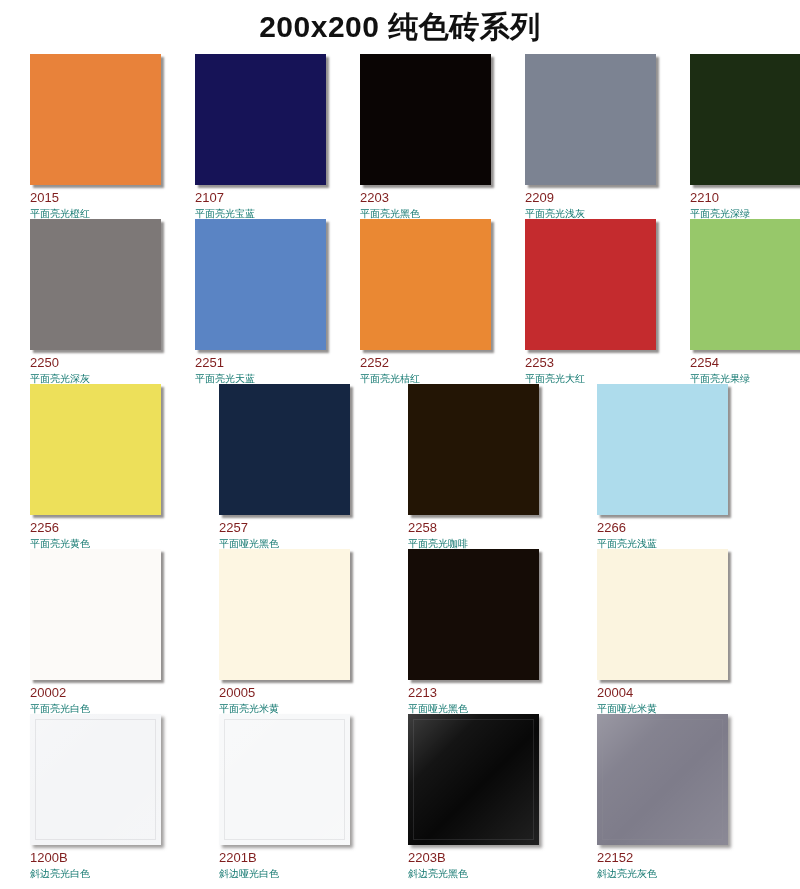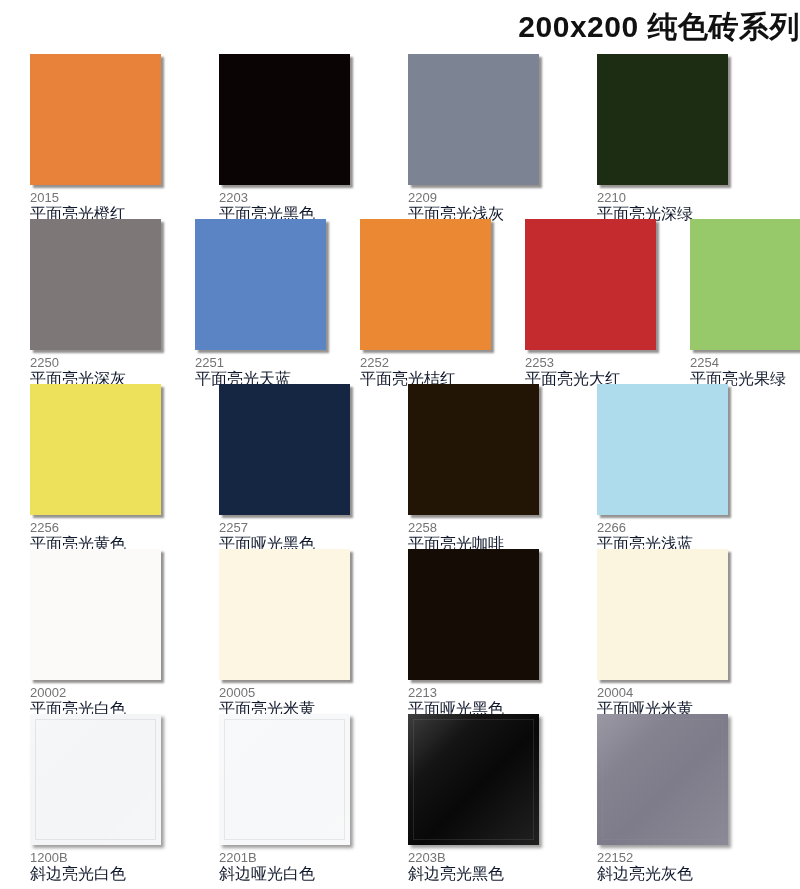--- a/index.html
+++ b/index.html
@@ -13,21 +13,21 @@
     font-family: "Liberation Sans", "DejaVu Sans", sans-serif;
     overflow: hidden;
   }
   #catalog-page {
     width: 800px;
     height: 889px;
     position: relative;
     background: #ffffff;
   }
   #page-title {
-    text-align: right;
+    text-align: center;
     font-size: 30px;
     font-weight: bold;
     color: #111111;
     letter-spacing: 0.5px;
     padding-top: 8px;
     padding-bottom: 6px;
     line-height: 38px;
     font-family: "Liberation Sans", "DejaVu Sans", sans-serif;
   }
   #swatch-grid {
@@ -73,49 +73,54 @@
     background: linear-gradient(135deg,
        rgba(255,255,255,0.22) 0%,
        rgba(255,255,255,0.05) 28%,
        rgba(255,255,255,0.0) 55%,
        rgba(255,255,255,0.10) 100%);
     pointer-events: none;
   }
   .swatch-code {
     margin-top: 5px;
     font-size: 13px;
-    color: #737373;
+    color: #7f1d1d;
     line-height: 15px;
     white-space: nowrap;
     font-family: "Liberation Sans", "DejaVu Sans", sans-serif;
   }
   .swatch-desc {
     margin-top: 1px;
-    font-size: 16px;
-    color: #0f172a;
+    font-size: 10px;
+    color: #0f766e;
     line-height: 15px;
     white-space: nowrap;
     font-family: "DejaVu Sans", "Liberation Sans", sans-serif;
   }
 </style>
 </head>
 <body>
 
 <div id="catalog-page">
 
   <div id="page-title">200x200 纯色砖系列</div>
 
   <div id="swatch-grid">
       <div class="swatch-row">
         <div class="swatch-cell">
           <div class="swatch-tile" style="background: rgb(232, 130, 58);"></div>
           <div class="swatch-code">2015</div>
           <div class="swatch-desc">平面亮光橙红</div>
         </div>
         <div class="swatch-cell">
+          <div class="swatch-tile" style="background: rgb(22, 19, 87);"></div>
+          <div class="swatch-code">2107</div>
+          <div class="swatch-desc">平面亮光宝蓝</div>
+        </div>
+        <div class="swatch-cell">
           <div class="swatch-tile" style="background: rgb(10, 5, 4);"></div>
           <div class="swatch-code">2203</div>
           <div class="swatch-desc">平面亮光黑色</div>
         </div>
         <div class="swatch-cell">
           <div class="swatch-tile" style="background: rgb(124, 131, 146);"></div>
           <div class="swatch-code">2209</div>
           <div class="swatch-desc">平面亮光浅灰</div>
         </div>
         <div class="swatch-cell">

